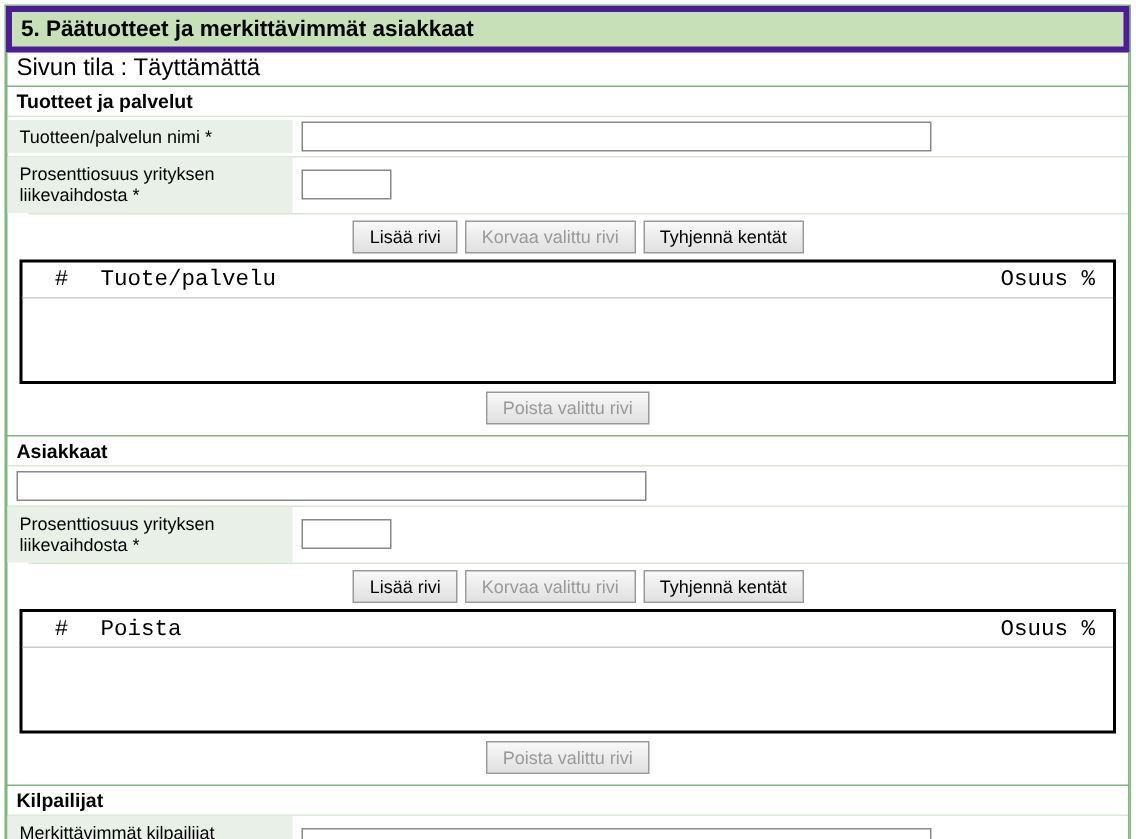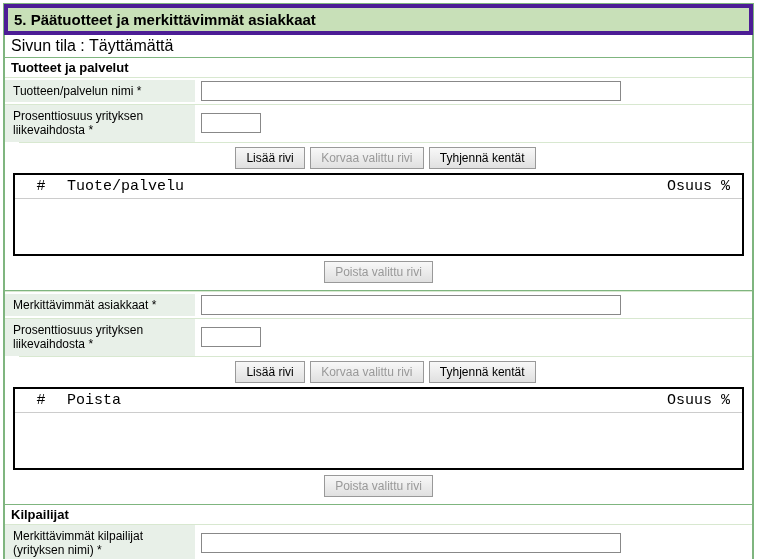--- a/index.html
+++ b/index.html
@@ -145,23 +145,23 @@
         </div>
         <div class="data-table-body"></div>
       </div>
       <div class="delete-row">
         <button disabled="">Poista valittu rivi</button>
       </div>
     </div>
   </div>
 
   <div class="sub-section">
-
-    <div class="field-row">
-      <div class="field-label">Merkittävimmät asiakkaat *</div>
+    <div class="sub-header">Asiakkaat</div>
+
+    <div class="field-row">
       <div class="field-input">
         <input type="text" class="wide-input" style="">
       </div>
     </div>
 
     <div class="field-row">
       <div class="field-label">Prosenttiosuus yrityksen liikevaihdosta *</div>
       <div class="field-input">
         <input type="text" class="narrow-input" style="">
       </div>

